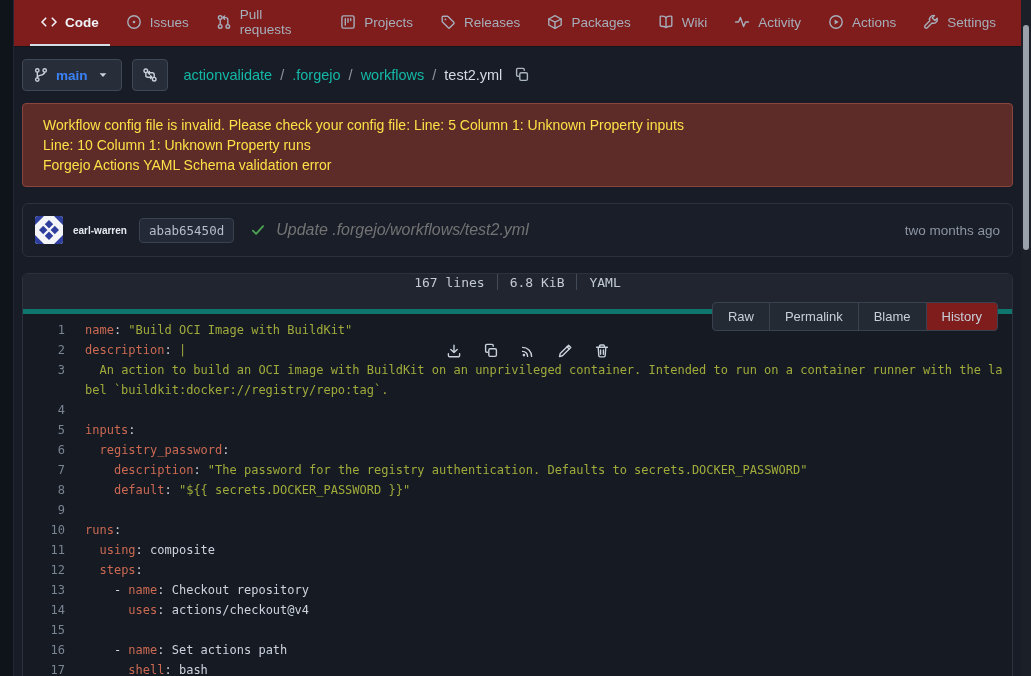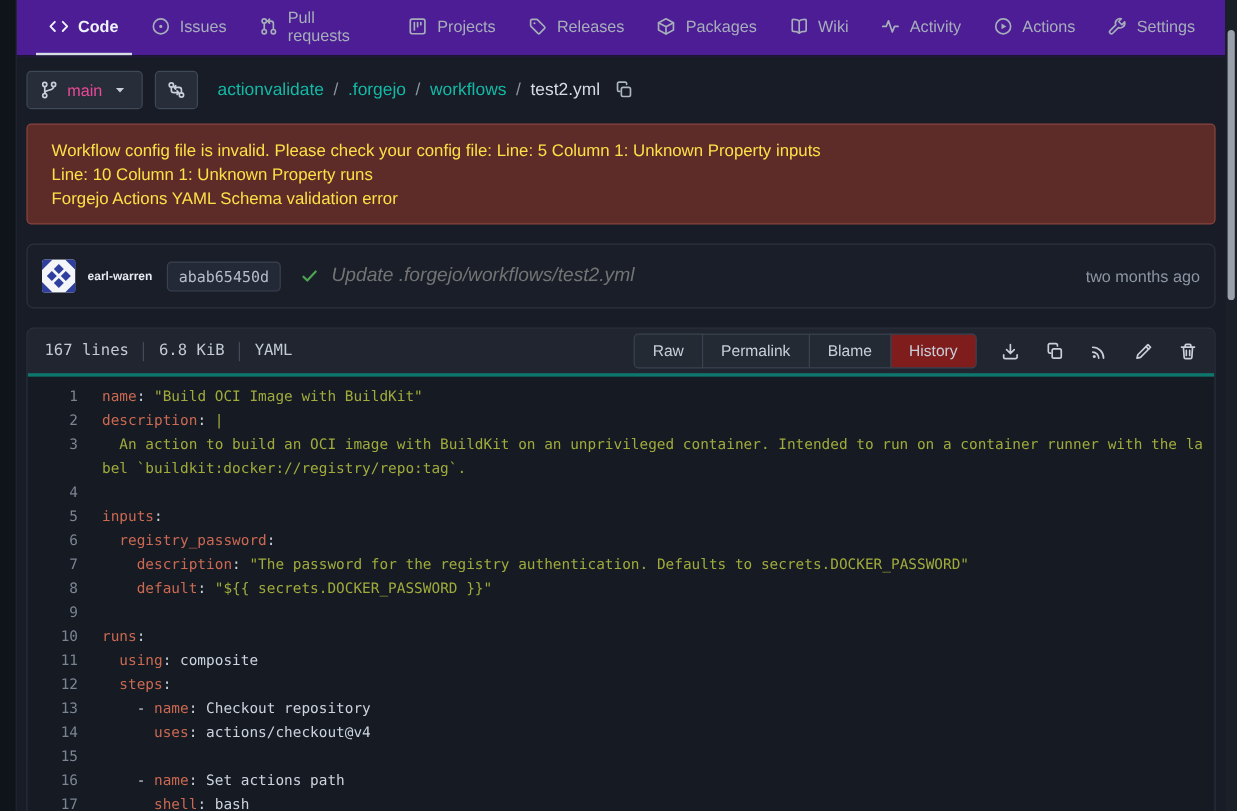--- a/index.html
+++ b/index.html
@@ -8,38 +8,38 @@
     background:#171c26;
     font-family:"Liberation Sans", sans-serif;
     position:relative;
     color:#d2d8e0;
   }
   #left-edge { position:absolute; left:0; top:0; width:14px; height:100%;
     background:#0f131a; border-right:1px solid #222833; }
   #app { position:absolute; left:14px; right:10px; top:0; bottom:0; }
 
   
-  #topnav { height:47px; background:#4c1d95; display:flex; align-items:stretch;
+  #topnav { height:47px; background:#7f1d1d; display:flex; align-items:stretch;
     padding:0 12px 0 16px; border-bottom:1px solid #11151c; }
   #tabs { display:flex; align-items:stretch; width:100%; }
   .tab { display:flex; align-items:center; gap:8px; padding:0 11px; margin-right:5px;
     color:#a6aeba; font-size:13.5px; text-decoration:none; cursor:pointer;
     border-bottom:2px solid transparent; }
   .tab.active { color:#f0f3f7; font-weight:bold; border-bottom-color:#d6dce4; }
   .tab.right { margin-left:auto; margin-right:2px; }
   .ticon { display:flex; }
   svg { display:block; }
 
   
   #content { padding:8px 8px 0 8px; }
   .crumb-row { display:flex; align-items:center; margin:4px 0 12px; gap:10px; }
   .btn { display:flex; align-items:center; gap:7px; background:#272e39;
     border:1px solid #3f4856; color:#c9d0da; border-radius:4px; padding:0 10px;
     height:32px; font-size:13.5px; cursor:pointer; }
-  .branch-label { font-weight:normal; color:#ec4899; }
+  .branch-label { font-weight:bold; color:#3b82f6; }
   .icon-btn { padding:0 9px; }
   .breadcrumb { font-size:14.5px; display:flex; gap:8px; align-items:center; margin-left:6px; }
   .breadcrumb .sep { color:#8d95a2; }
   .breadcrumb a { color:#14b8a6; text-decoration:none; cursor:pointer; }
   .breadcrumb .cur { color:#d6dbe3; }
   .copy-path { color:#adb5c1; display:flex; cursor:pointer; margin-left:2px; }
 
   
   .error-banner { background:#5d2b28; border:1px solid #8a453e; border-radius:4px;
     padding:11px 20px; color:#fde047; font-size:14px; line-height:20px;
@@ -53,23 +53,23 @@
   .author { font-weight:bold; color:#e6eaf0; font-size:10px; cursor:pointer; }
   .hash-badge { font-family:"DejaVu Sans Mono", monospace; font-size:12.5px;
     color:#b6bdc8; background:#232936; border:1px solid #3a4250; border-radius:4px;
     padding:4px 9px; margin-left:2px; cursor:pointer; }
   .check { color:#4da553; display:flex; margin-left:6px; }
   .commit-msg { color:#737373; font-size:16px; cursor:pointer;font-style:italic; }
   .commit-time { margin-left:auto; color:#8d95a2; font-size:13.5px; }
 
   
   .file-box { border:1px solid #2b323e; border-radius:6px 6px 0 0; overflow:hidden; }
-  .file-bar { height:40px; background:#20252f; border-bottom:3px solid #0f766e;
+  .file-bar { height:40px; background:#20252f; border-bottom:5px solid #0f766e;
     display:flex; align-items:center; padding:0 14px;
-    font-family:"DejaVu Sans Mono", monospace; font-size:13px; color:#c3cad4; gap:0; }
+    font-family:"DejaVu Sans Mono", monospace; font-size:13px; color:#c3cad4; gap:12px;flex-direction:column; }
   .meta-sep { width:1px; height:16px; background:#434b59; }
   .btn-group { margin-left:auto; display:flex; }
   .gbtn { font-family:"Liberation Sans", sans-serif; background:#242a34;
     border:1px solid #3a4250; color:#c8cfd9; font-size:13px; padding:6px 15px;
     cursor:pointer; margin-left:-1px; }
   .gbtn.first { border-radius:4px 0 0 4px; margin-left:0; }
   .gbtn.last { border-radius:0 4px 4px 0; background:#7f1d1d; }
   .bar-icons { display:flex; gap:21px; margin-left:20px; color:#c9d0da; }
   .bar-icon { cursor:pointer; display:flex; }
 

